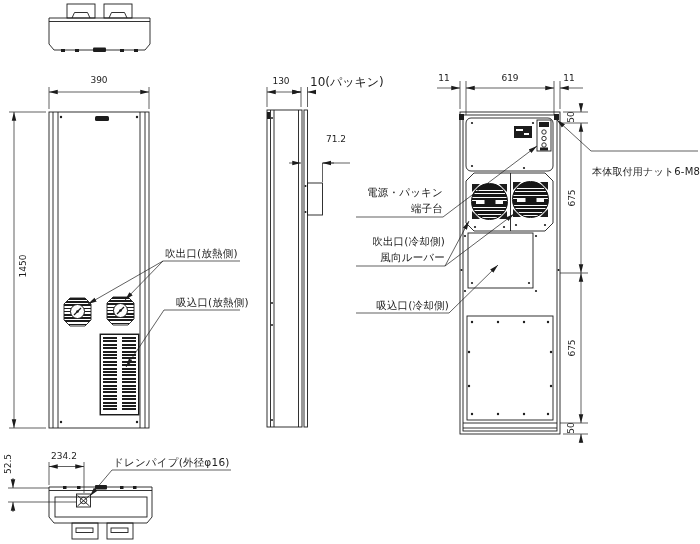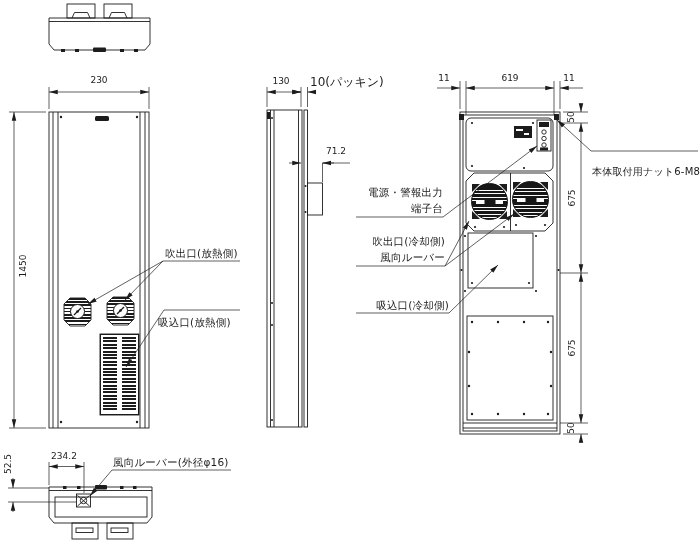--- a/index.html
+++ b/index.html
@@ -280,38 +280,38 @@
       <line x1="356" y1="266" x2="445" y2="266"></line>
       <line x1="445" y1="266" x2="469" y2="221" marker-end="url(#arw)"></line>
       <line x1="445" y1="266" x2="514" y2="214" marker-end="url(#arw)"></line>
       <line x1="356" y1="313" x2="449" y2="313"></line>
       <line x1="449" y1="313" x2="498" y2="265" marker-end="url(#arw)"></line>
       <line x1="591" y1="151" x2="698" y2="151"></line>
       <line x1="591" y1="151" x2="557" y2="120" marker-end="url(#arw)"></line>
     </g>
   </svg>
 
-  <span class="lbl dim-label ctr" style="left:99px;top:81px;">230</span>
+  <span class="lbl dim-label ctr" style="left:99px;top:81px;">390</span>
   <span class="lbl dim-label rot" style="left:24px;top:266px;">1450</span>
   <span class="lbl dim-label rot" style="left:9px;top:464px;">52.5</span>
   <span class="lbl dim-label ctr" style="left:64px;top:457px;">234.2</span>
   <span class="lbl dim-label ctr" style="left:281px;top:82px;">130</span>
   <span class="lbl jp-small" style="left:310px;top:76px;">10(パッキン)</span>
-  <span class="lbl dim-label ctr" style="left:336px;top:152px;text-align:right;">71.2</span>
+  <span class="lbl dim-label ctr" style="left:336px;top:140px;text-align:right;">71.2</span>
   <span class="lbl dim-label ctr" style="left:444px;top:79px;">11</span>
   <span class="lbl dim-label ctr" style="left:510px;top:79px;">619</span>
   <span class="lbl dim-label ctr" style="left:569px;top:79px;">11</span>
   <span class="lbl dim-label rot" style="left:572px;top:117px;">50</span>
   <span class="lbl dim-label rot" style="left:573px;top:198px;">675</span>
   <span class="lbl dim-label rot" style="left:573px;top:348px;">675</span>
   <span class="lbl dim-label rot" style="left:572px;top:428px;">50</span>
 
   <span class="lbl jp-label" style="left:165px;top:248px;">吹出口(放熱側)</span>
-  <span class="lbl jp-label" style="left:158px;top:297px;margin-top:20px;">吸込口(放熱側)</span>
-  <span class="lbl jp-label" style="left:113px;top:457px;">風向ルーバー(外径φ16)</span>
-  <span class="lbl jp-label ralign" style="left:356px;top:187px;width:87px;">電源・警報出力</span>
+  <span class="lbl jp-label" style="left:176px;top:297px;">吸込口(放熱側)</span>
+  <span class="lbl jp-label" style="left:113px;top:457px;">ドレンパイプ(外径φ16)</span>
+  <span class="lbl jp-label ralign" style="left:356px;top:187px;width:87px;">電源・パッキン</span>
   <span class="lbl jp-label ralign" style="left:356px;top:203px;width:87px;">端子台</span>
   <span class="lbl jp-label ralign" style="left:356px;top:236px;width:89px;">吹出口(冷却側)</span>
   <span class="lbl jp-label ralign" style="left:356px;top:252px;width:89px;font-family:Liberation Serif, serif;">風向ルーバー</span>
   <span class="lbl jp-label ralign" style="left:356px;top:300px;width:93px;">吸込口(冷却側)</span>
   <span class="lbl jp-label" style="left:592px;top:138px;font-size:10px;margin-top:28px;">本体取付用ナット6-M8</span>
 
 </div>
 
 </body></html>

